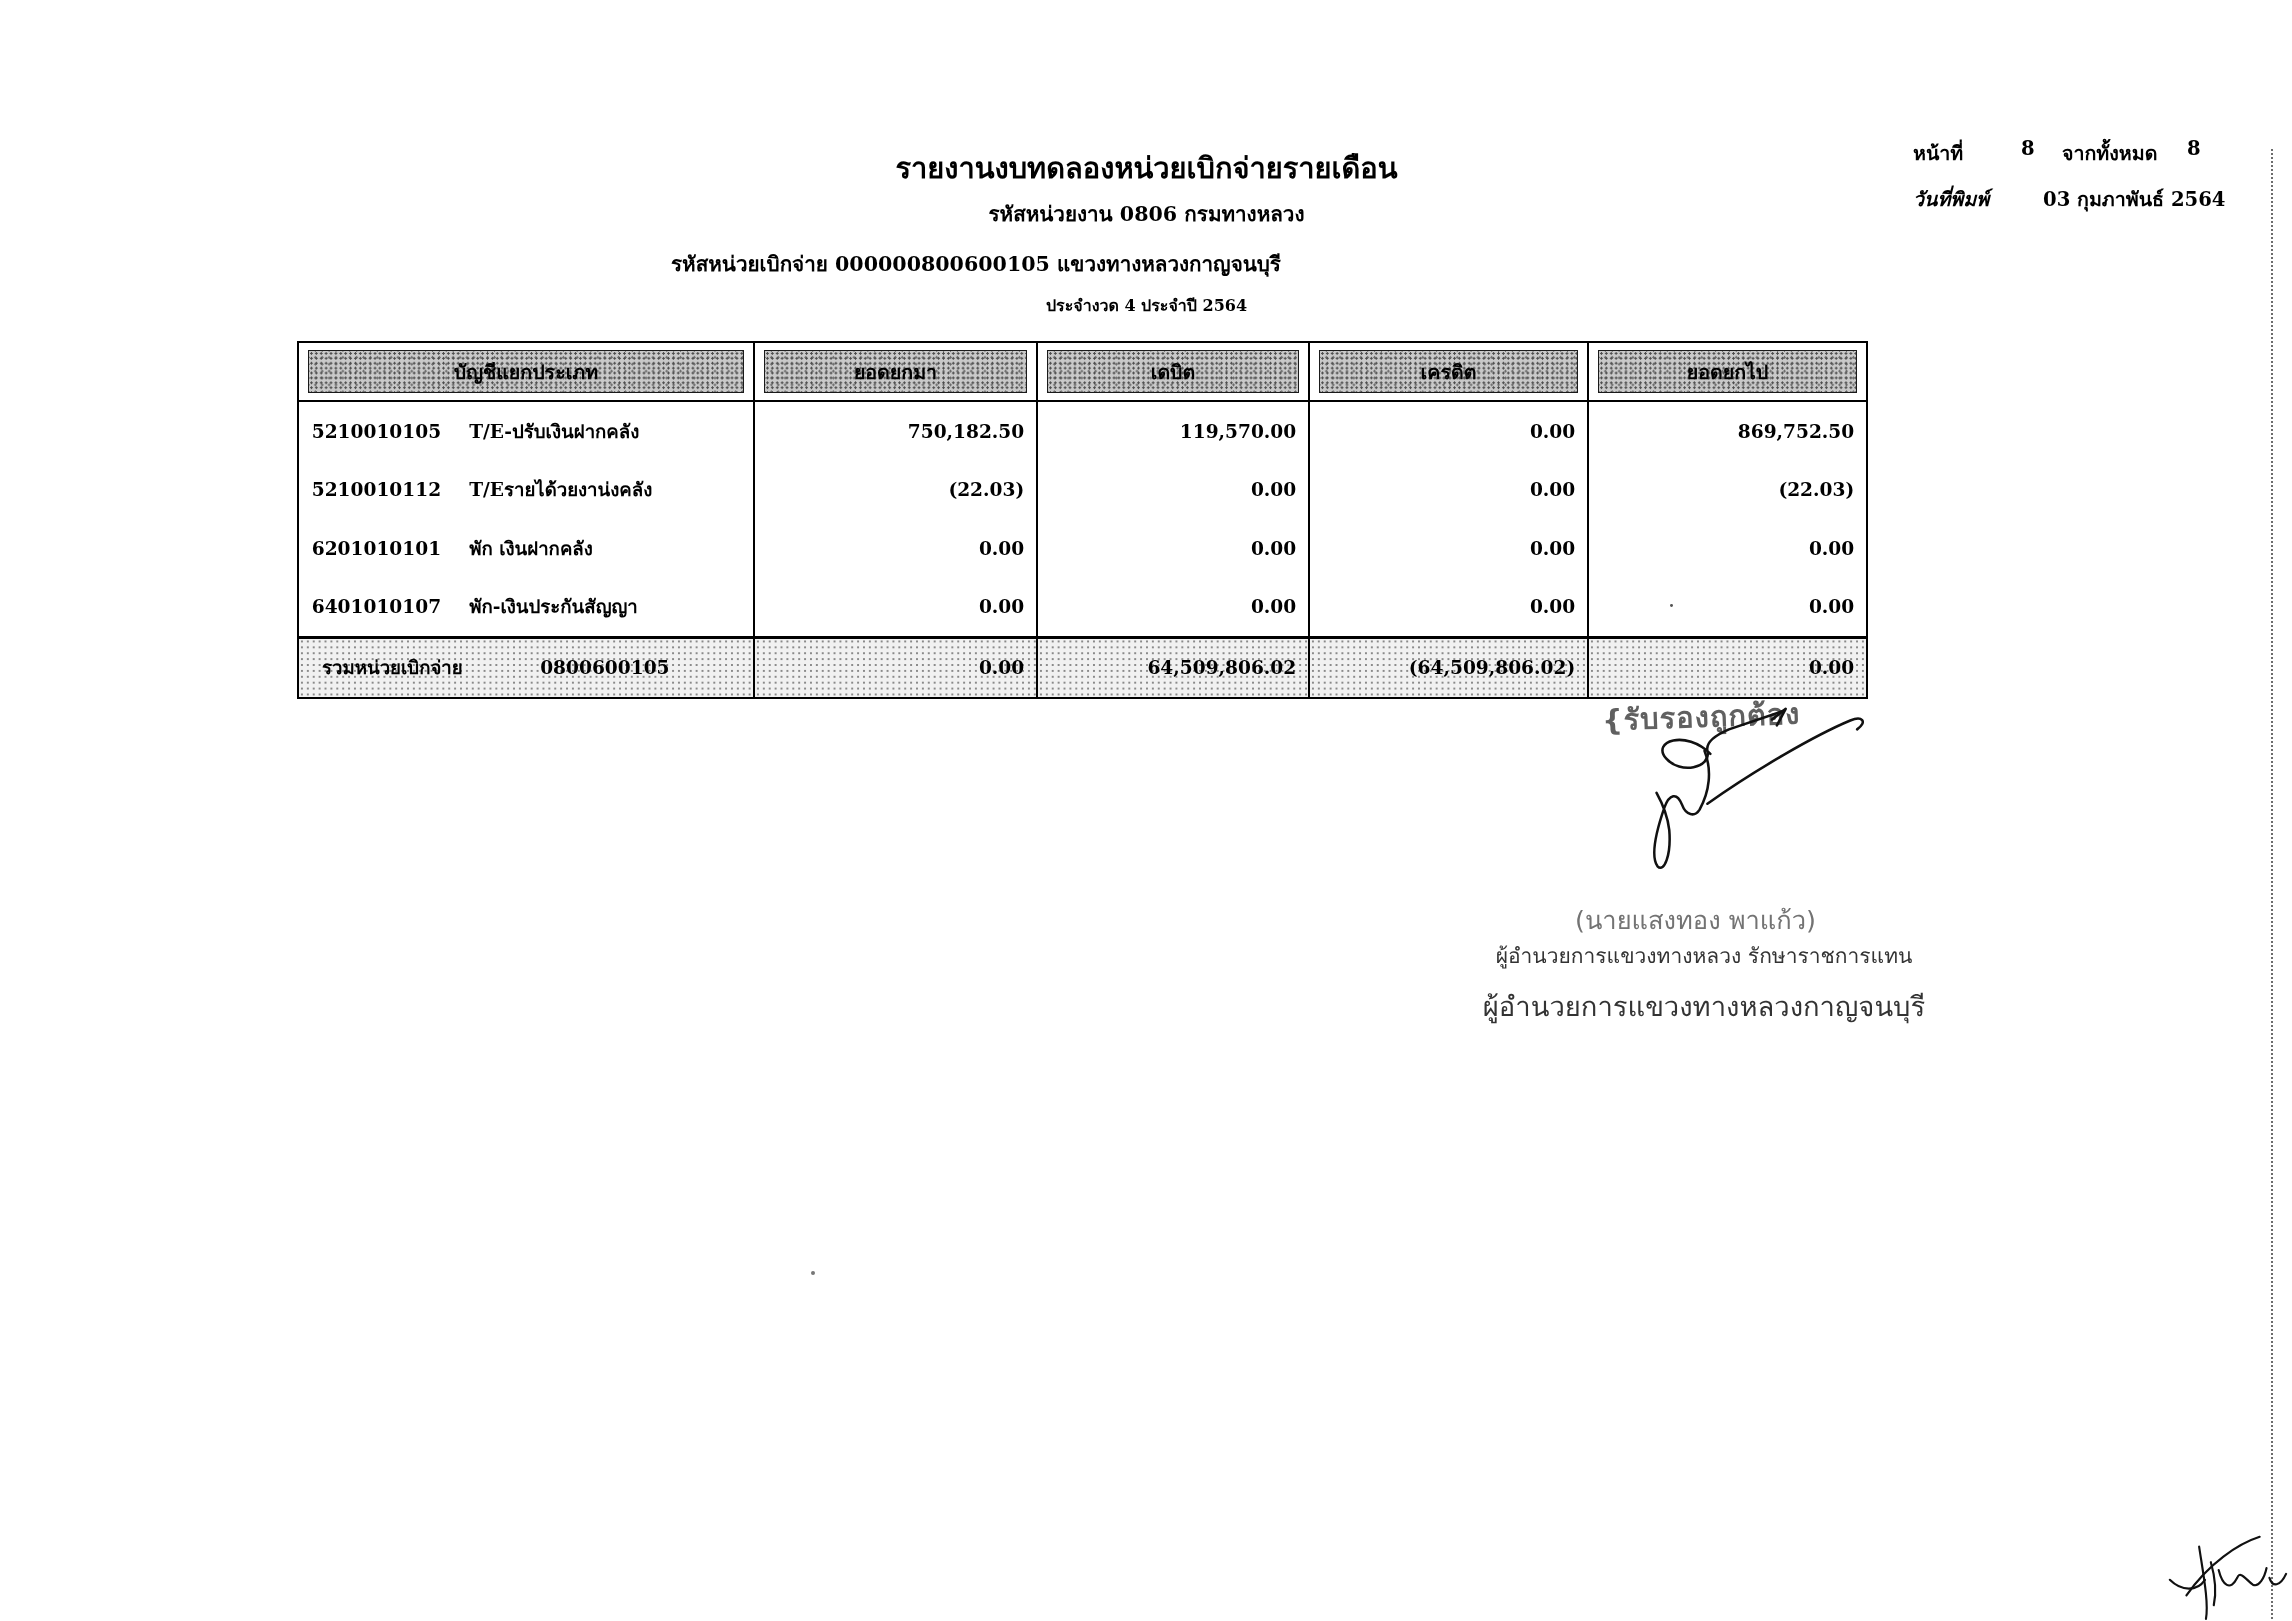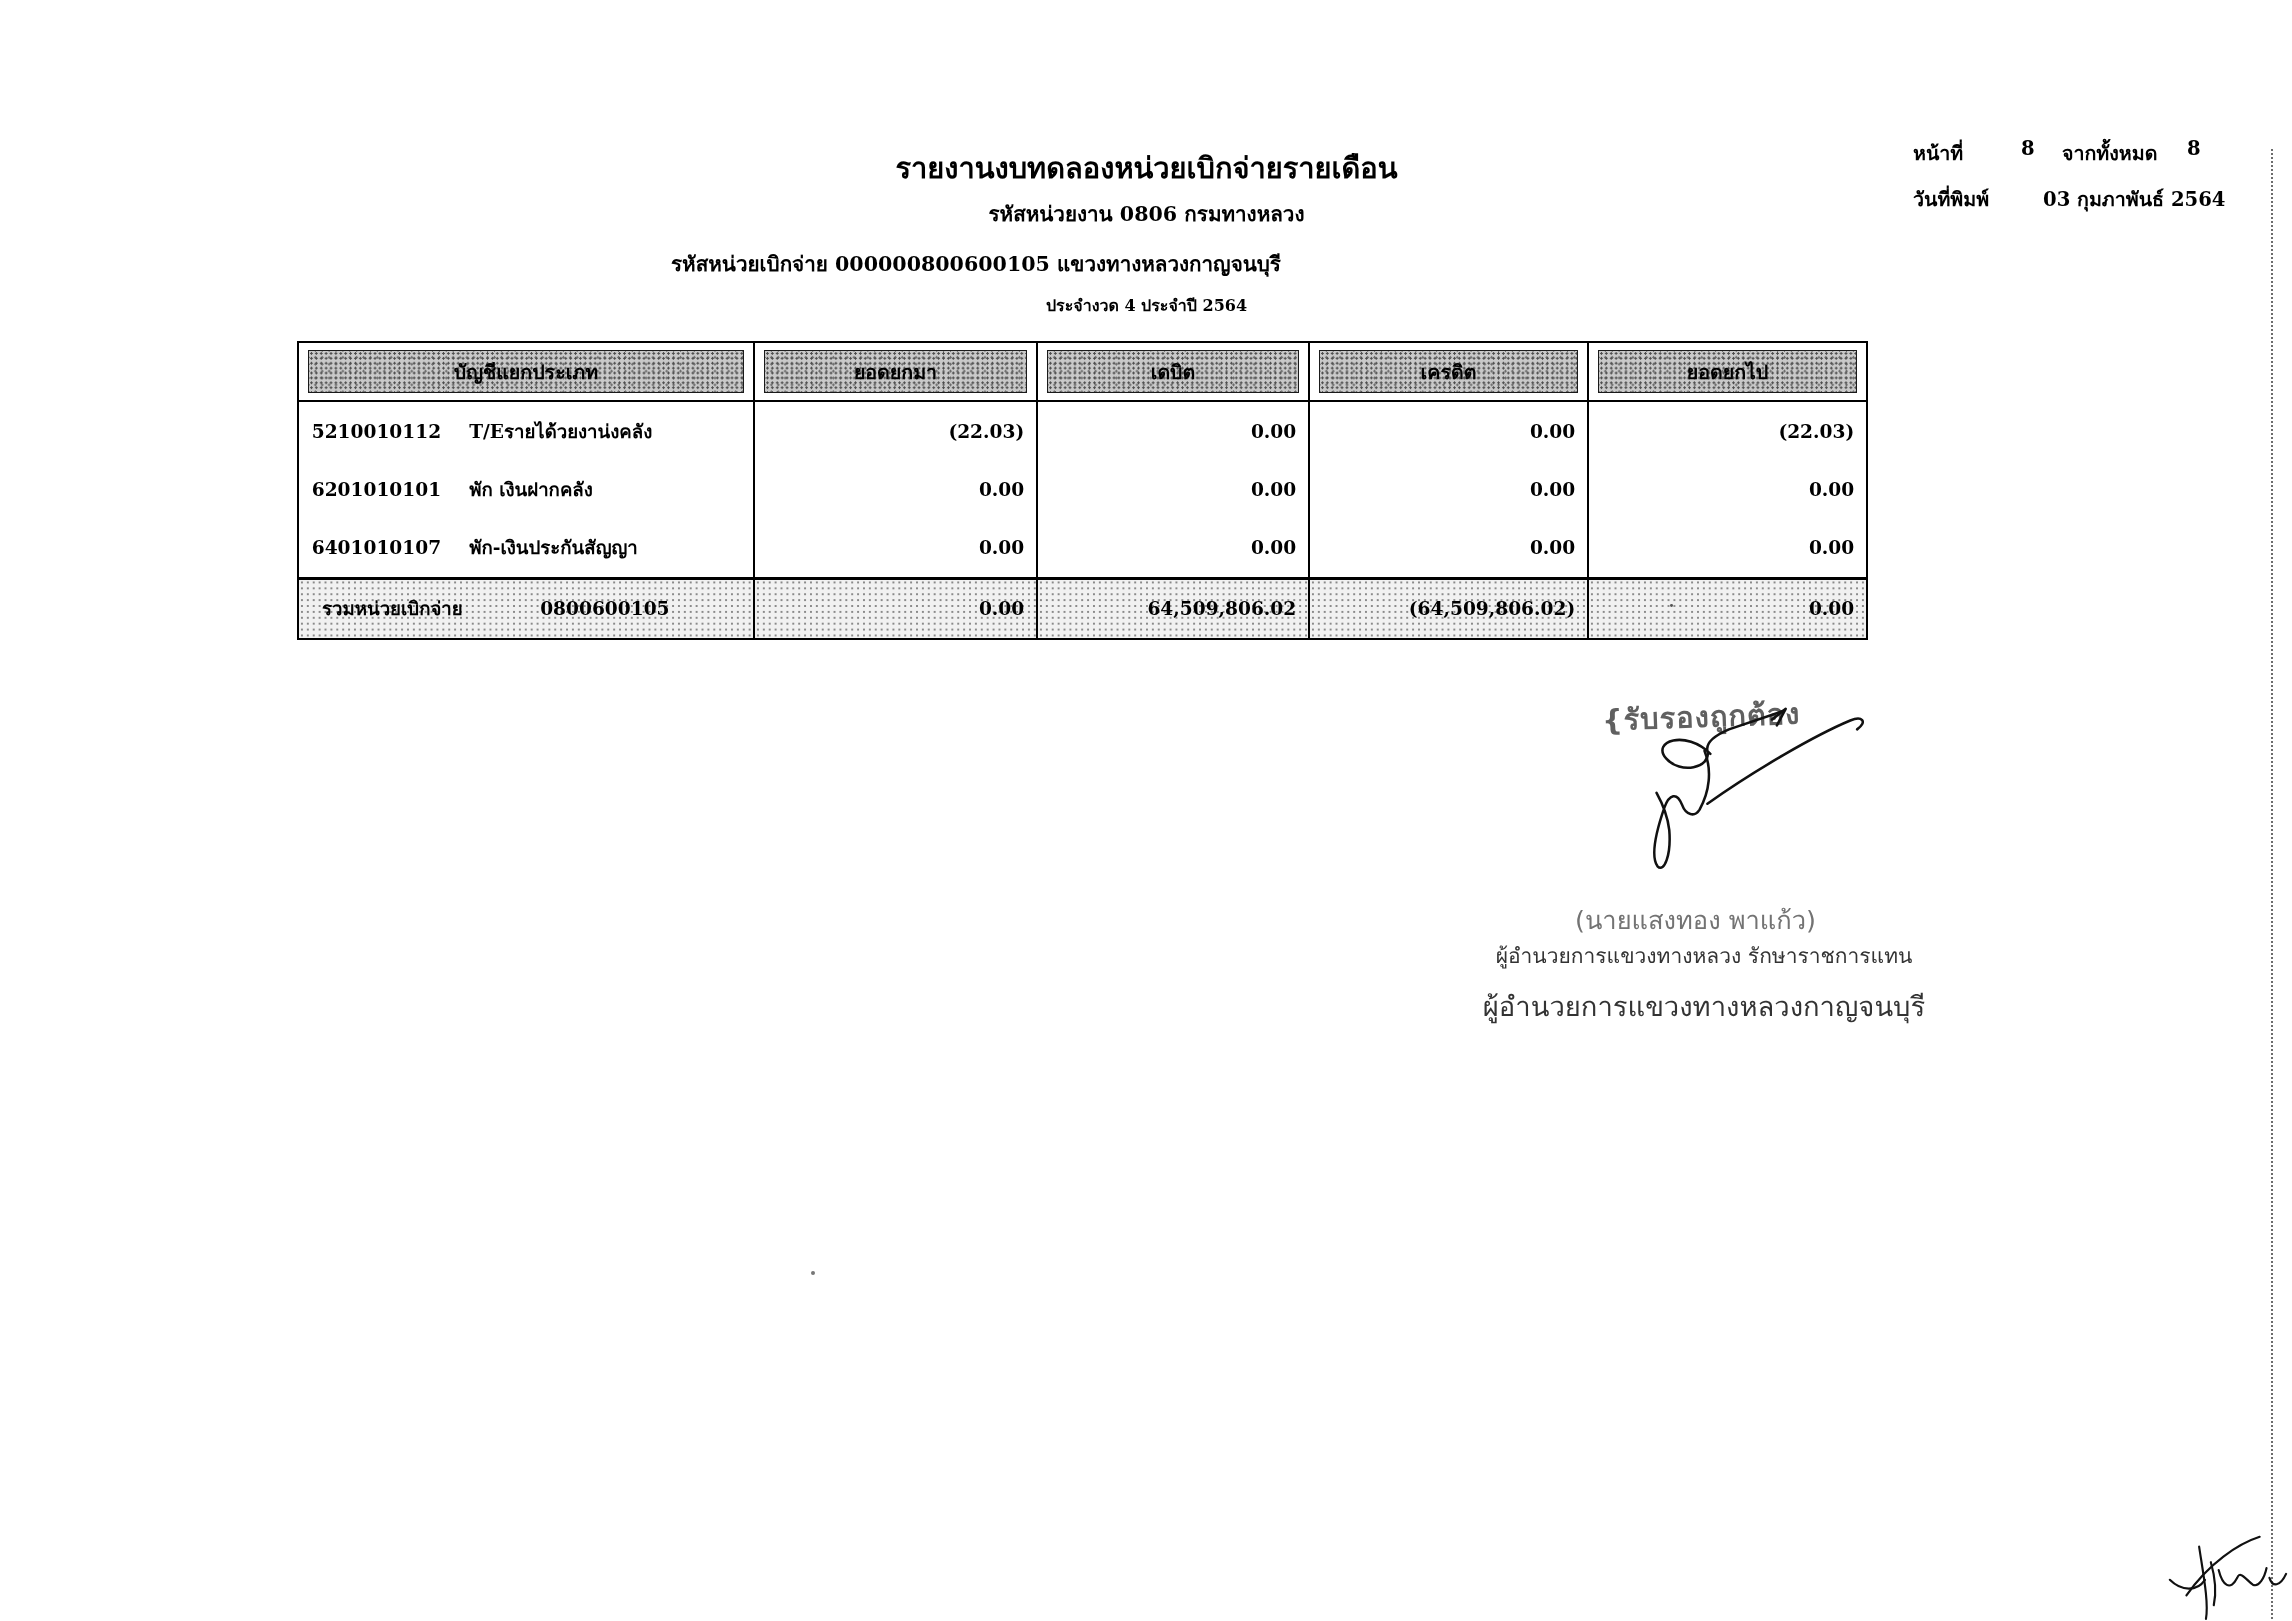--- a/index.html
+++ b/index.html
@@ -19,21 +19,21 @@
   .doc-sub1    { position: absolute; left: 0; top: 197px; width: 2293px; font-size: 20.6px; font-weight: 700; }
   .doc-sub2    { position: absolute; left: 0; top: 247px; width: 1952px; font-size: 20.6px; font-weight: 700; }
   .doc-sub3    { position: absolute; left: 0; top: 293px; width: 2293px; font-size: 16px; font-weight: 700; }
 
   
   .page-info { position: absolute; left: 1913px; top: 137px; width: 323px; font-size: 19.6px; font-weight: 700; }
   .page-info .row { display: flex; margin-bottom: 13.7px; }
   .page-info .lbl1 { width: 108px; }
   .page-info .val1 { width: 41px; }
   .page-info .lbl2 { width: 125px; }
-  .page-info .row2 .lbl1 { width: 130px; }
+  .page-info .row2 .lbl1 { width: 130px; font-style: italic; }
 
   
   .trial-table {
     position: absolute; left: 297px; top: 341px;
     width: 1570px;
     border-collapse: collapse;
     table-layout: fixed;
     font-size: 18.6px;
     font-weight: 700;
   }
@@ -154,20 +154,30 @@
           <div class="hdr-box">เครดิต</div>
         </th>
       <th>
           <div class="hdr-box">ยอดยกไป</div>
         </th>
     </tr>
   </thead>
   <tbody>
     <tr>
       <td class="acct-cell">
+        <span class="code">5210010105</span>
+        <span class="nm">T/E-ปรับเงินฝากคลัง</span>
+      </td>
+      <td class="num">750,182.50</td>
+      <td class="num">119,570.00</td>
+      <td class="num">0.00</td>
+      <td class="num">869,752.50</td>
+    </tr>
+    <tr>
+      <td class="acct-cell">
         <span class="code">5210010112</span>
         <span class="nm">T/Eรายได้วยงาน่งคลัง</span>
       </td>
       <td class="num">(22.03)</td>
       <td class="num">0.00</td>
       <td class="num">0.00</td>
       <td class="num">(22.03)</td>
     </tr>
     <tr>
       <td class="acct-cell">

